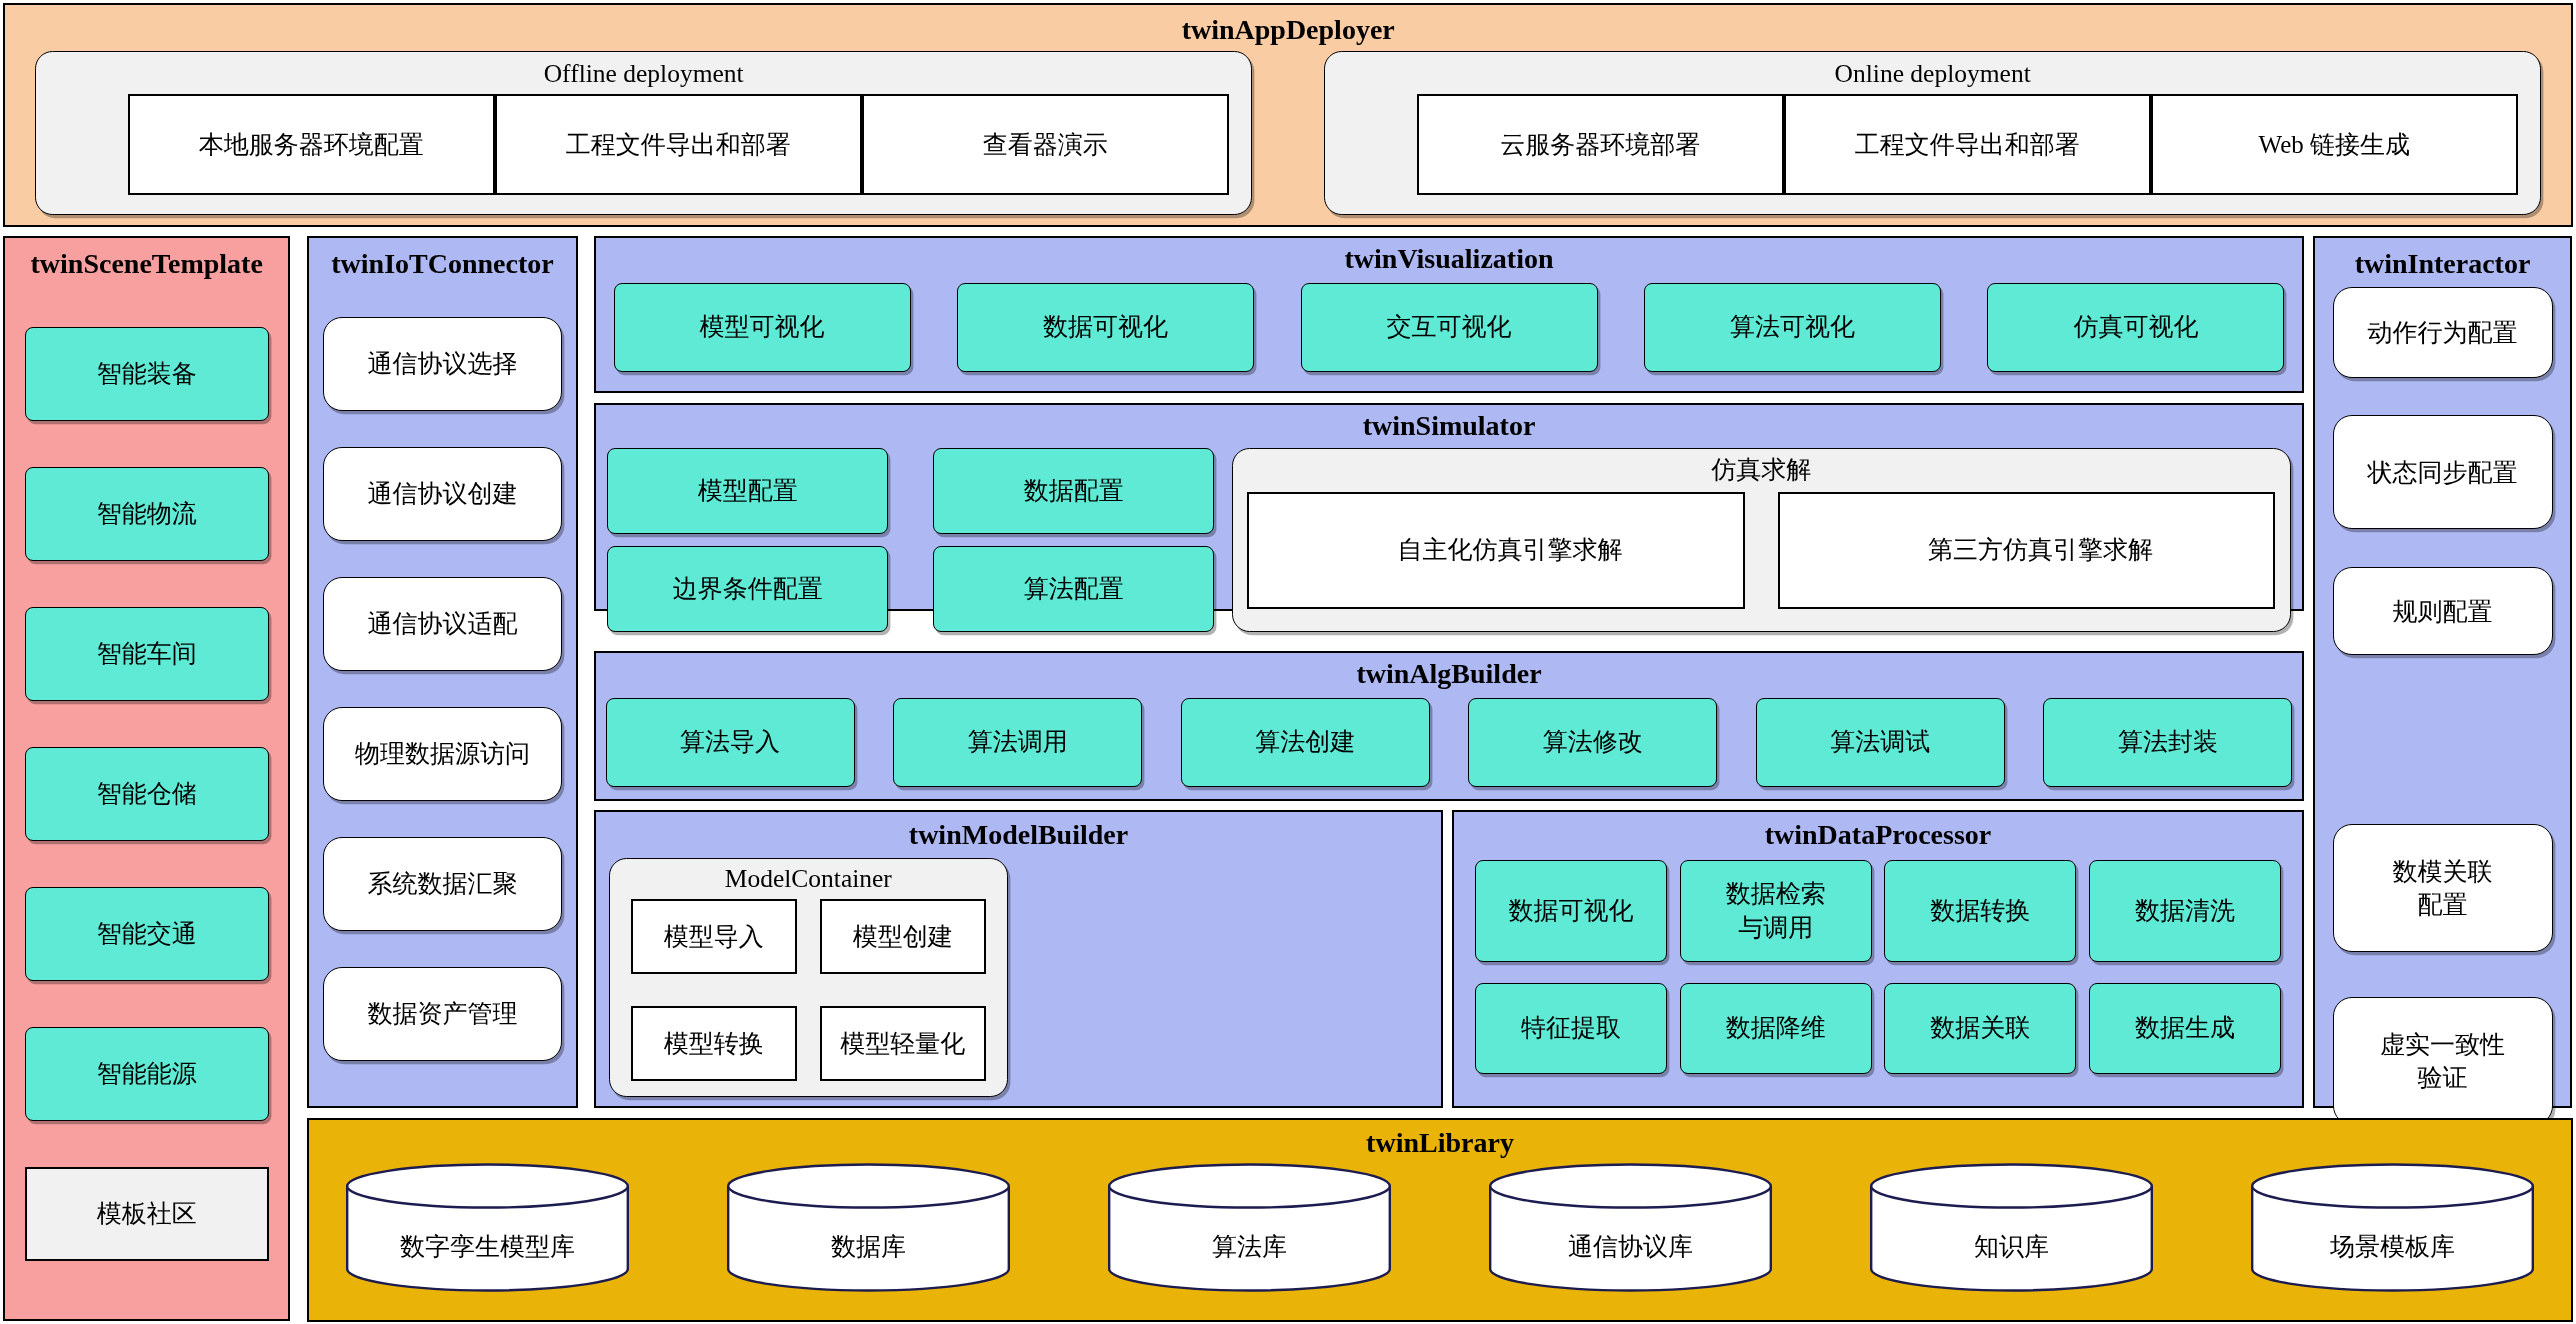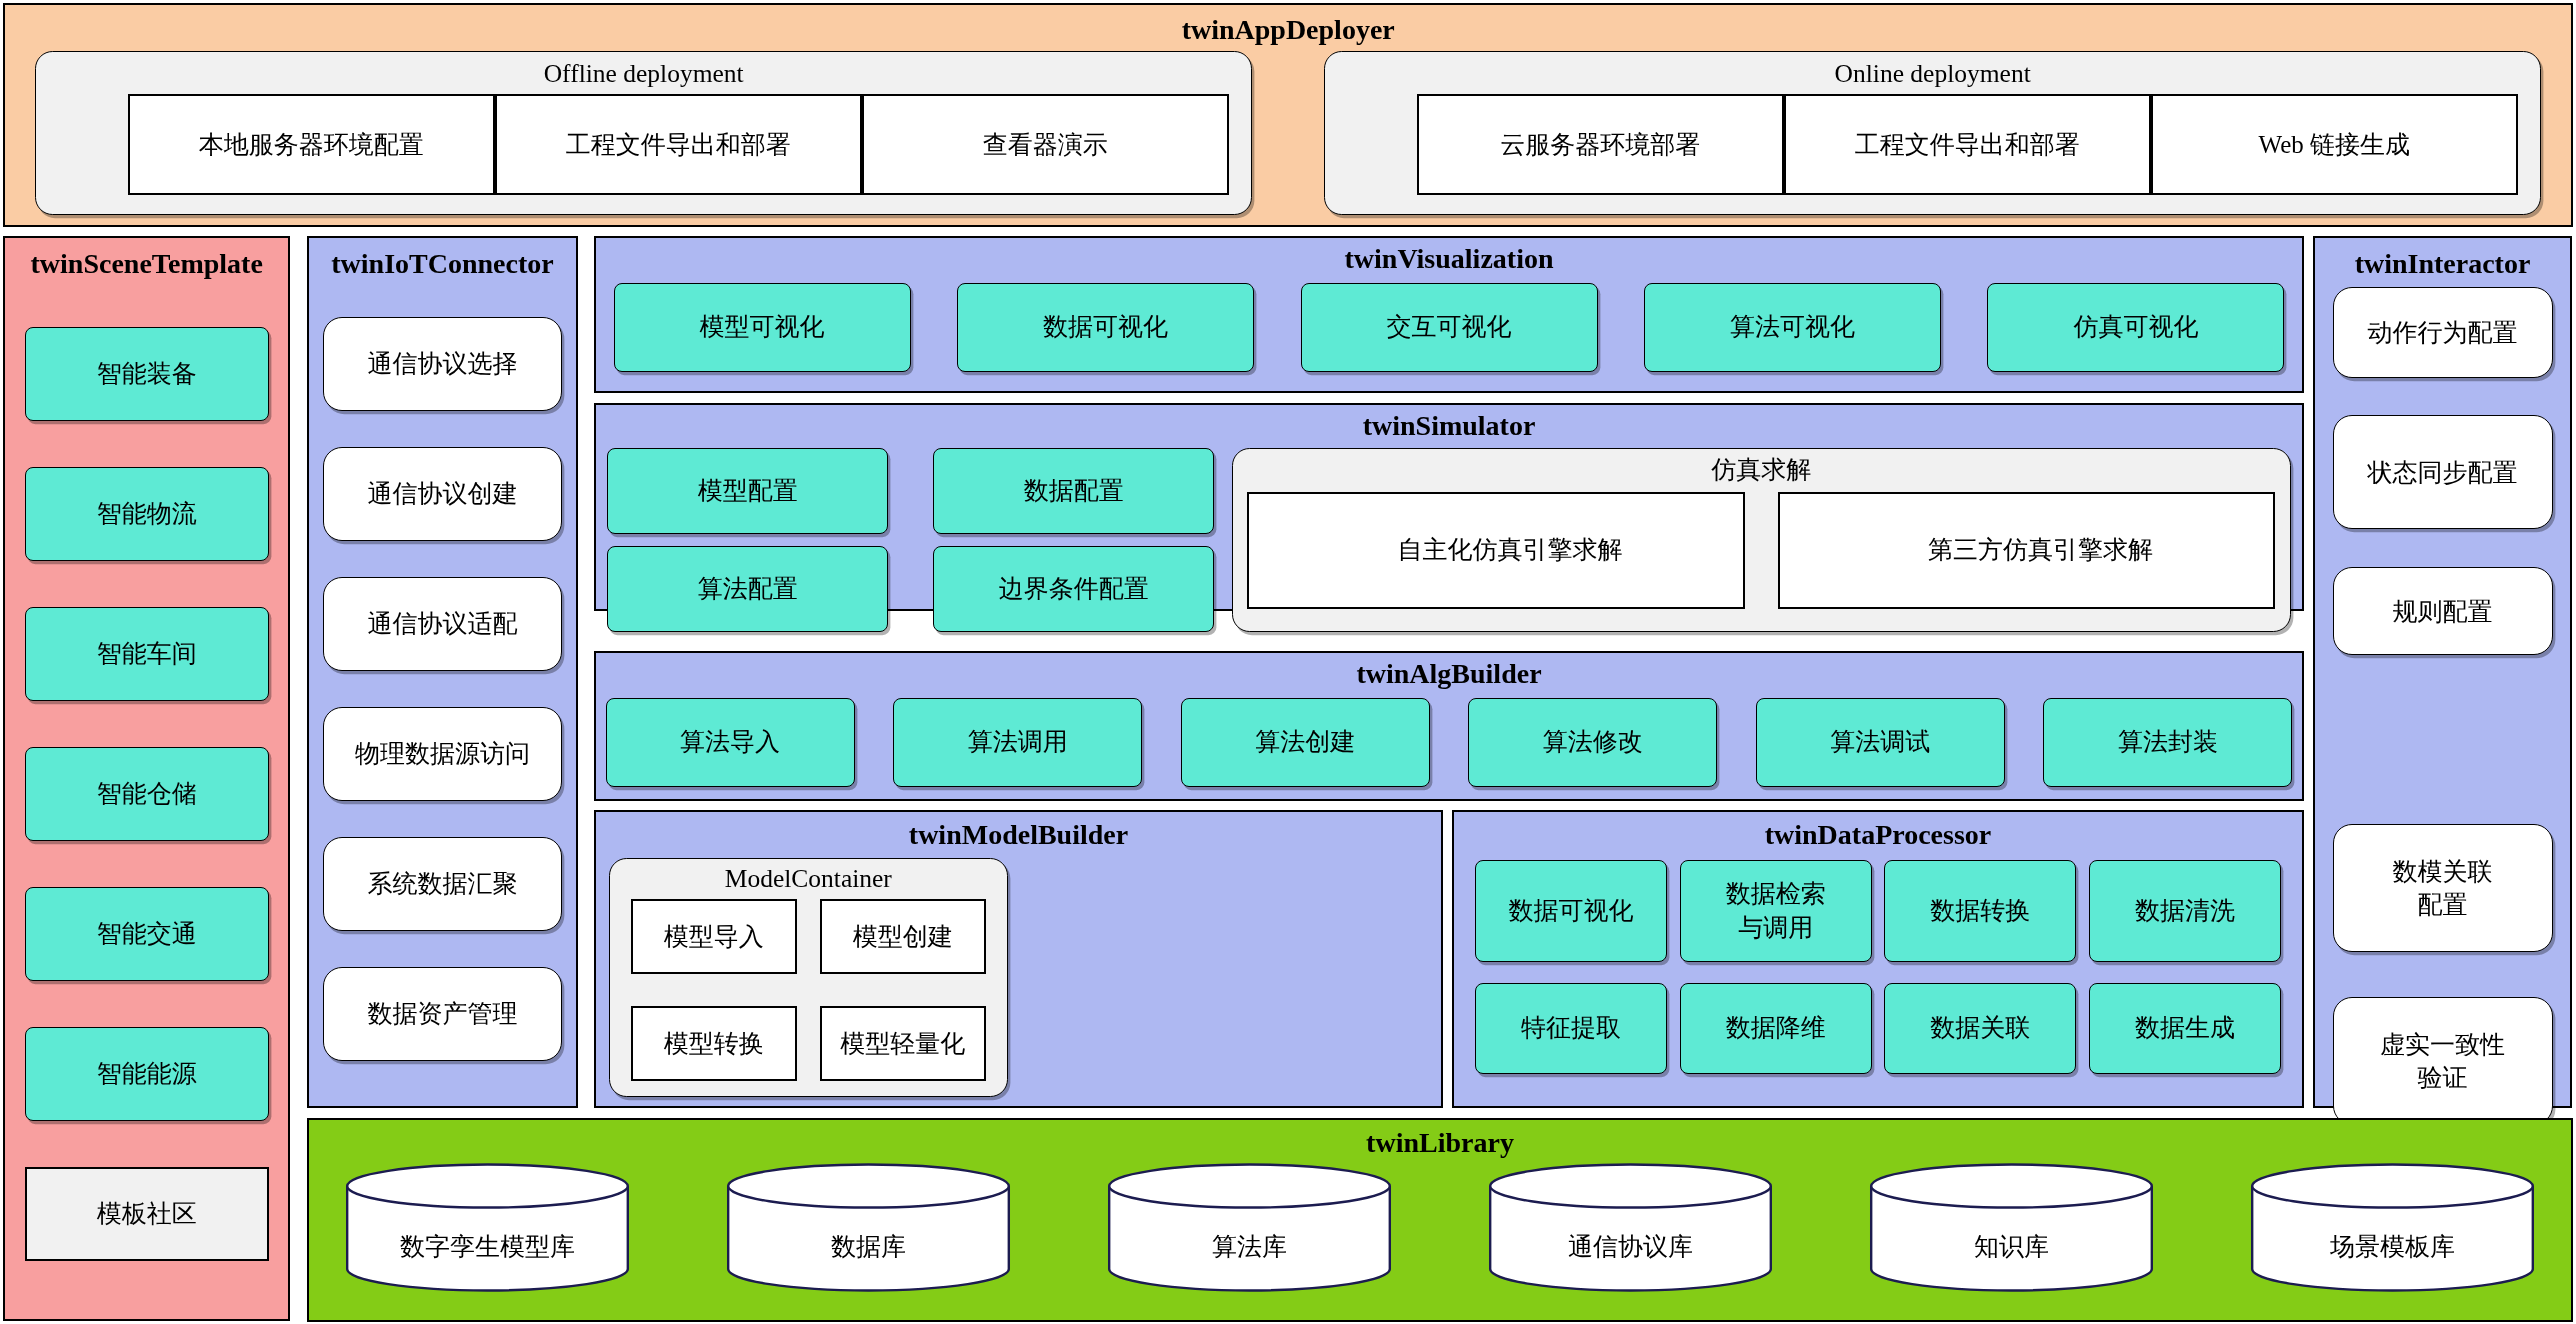--- a/index.html
+++ b/index.html
@@ -18,21 +18,21 @@
   
   .pnl-app{left:3.2px;top:3.2px;width:2570px;height:224px;background:#FACCA4;}
   .pnl-scene{left:3.2px;top:236px;width:287px;height:1085px;background:#F89F9F;}
   .pnl-iot{left:307px;top:236px;width:271px;height:872px;background:#AEB8F2;}
   .pnl-viz{left:594px;top:236px;width:1710px;height:157px;background:#AEB8F2;}
   .pnl-sim{left:594px;top:403px;width:1710px;height:208px;background:#AEB8F2;}
   .pnl-alg{left:594px;top:651px;width:1710px;height:150px;background:#AEB8F2;}
   .pnl-model{left:594px;top:810px;width:849px;height:298px;background:#AEB8F2;}
   .pnl-data{left:1452px;top:810px;width:852px;height:298px;background:#AEB8F2;}
   .pnl-inter{left:2313px;top:236px;width:259px;height:872px;background:#AEB8F2;}
-  .pnl-lib{left:307px;top:1118px;width:2266px;height:204px;background:#84cc16;}
+  .pnl-lib{left:307px;top:1118px;width:2266px;height:204px;background:#eab308;}
 
   
   .pnl-app .p-title{margin-top:6.4px;}
   .dep-row{display:flex;justify-content:space-between;padding:0 30px;margin-top:4.8px;}
   .dep-group{width:1217px;height:164px;}
   .dep-group .g-title{margin-top:6.4px;}
   .dep-boxes{display:flex;justify-content:flex-end;padding:0 22.4px;margin-top:4.8px;}
   .dep-box{width:367px;height:101px;}
 
   
@@ -161,22 +161,22 @@
       <div class="box box--gray viz-item">仿真可视化</div>
     </div>
   </section>
 
   <section class="panel pnl-sim">
     <div class="p-title">twinSimulator</div>
     <div class="sim-body">
       <div class="sim-grid">
         <div class="box box--gray sim-item">模型配置</div>
         <div class="box box--gray sim-item">数据配置</div>
+        <div class="box box--gray sim-item">边界条件配置</div>
         <div class="box box--gray sim-item">算法配置</div>
-        <div class="box box--gray sim-item">边界条件配置</div>
       </div>
       <div class="group solver">
         <div class="g-title">仿真求解</div>
         <div class="solver-boxes">
           <div class="box box--sq solver-box">自主化仿真引擎求解</div>
           <div class="box box--sq solver-box">第三方仿真引擎求解</div>
         </div>
       </div>
     </div>
   </section>

